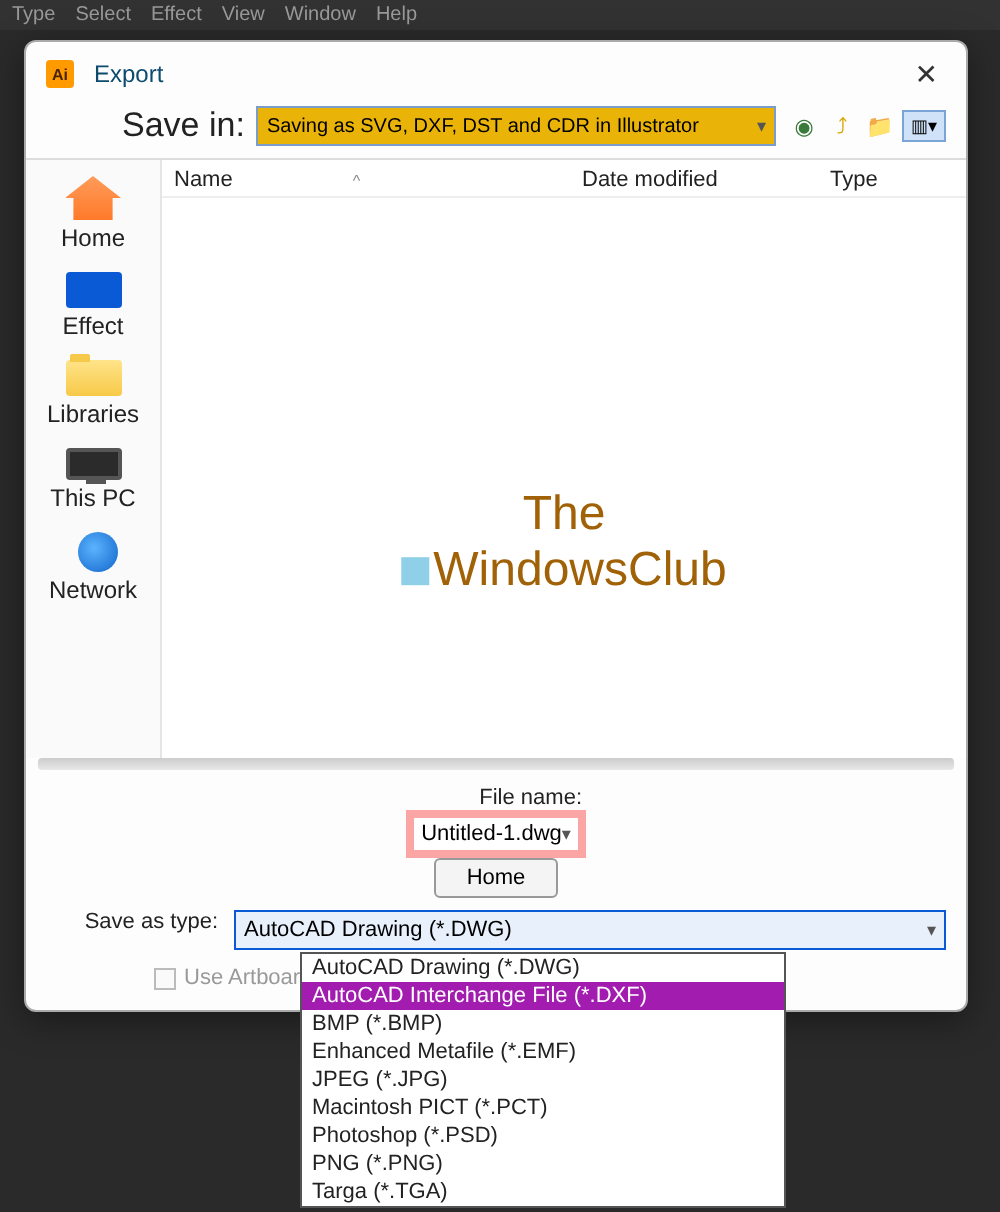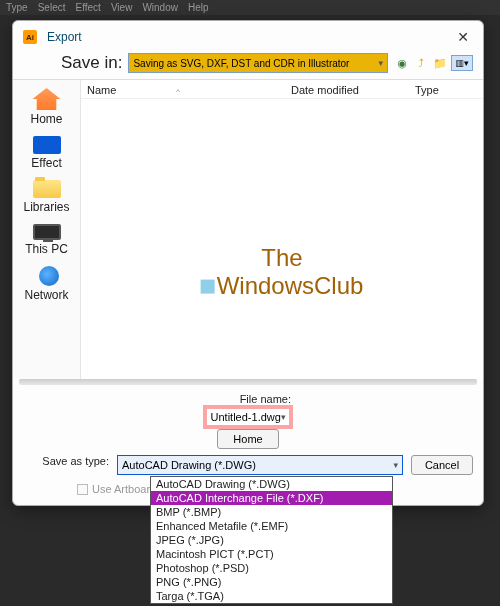--- a/index.html
+++ b/index.html
@@ -134,21 +134,20 @@
         <span class="chev">▾</span>
       </div>
       <div class="btn">Home</div>
     </div>
     <div class="type-select-row">
       <div class="form-label">Save as type:</div>
       <div class="type-selected">
         <span>AutoCAD Drawing (*.DWG)</span>
         <span class="chev">▾</span>
       </div>
-      <div class="btn">Cancel</div>
     </div>
     <div class="checkbox-row">
       <div class="cb"></div>
       <span>Use Artboards</span>
     </div>
   </div>
 </div>
 
 <div class="dropdown-list" id="dd-list">
     <div class="dd-item">AutoCAD Drawing (*.DWG)</div>

